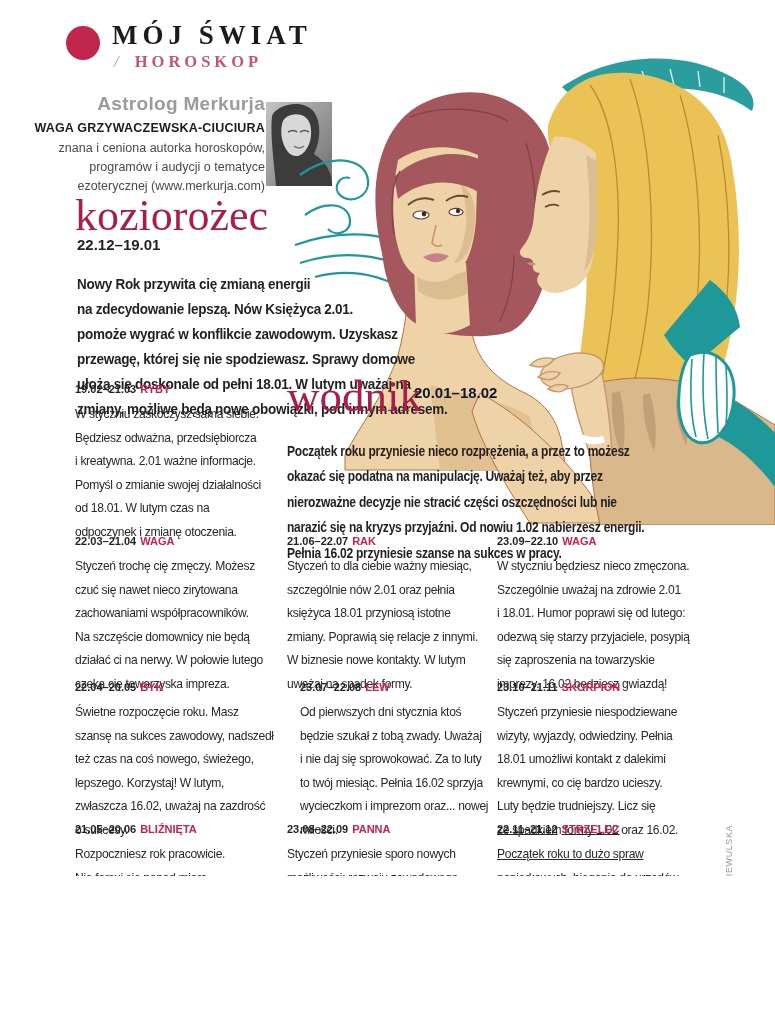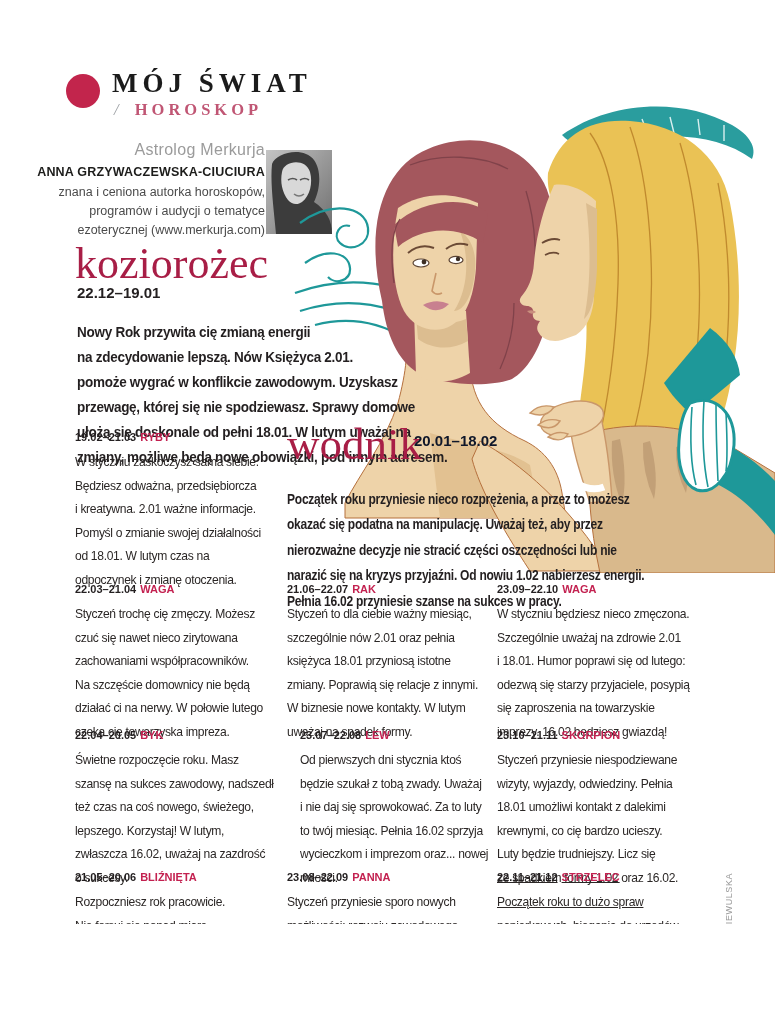--- a/index.html
+++ b/index.html
@@ -1,30 +1,30 @@
 <!DOCTYPE html>
 <html><head>
 <meta charset="utf-8">
 <style>
   html,body{margin:0;padding:0;background:#fff;}
   .page{position:relative;width:775px;height:876px;background:#ffffff;overflow:hidden;
-        font-family:"Liberation Sans",sans-serif;color:#2b2726;margin-top:48px;}
+        font-family:"Liberation Sans",sans-serif;color:#2b2726;}
 
   
   .brand-dot{position:absolute;left:66px;top:26px;width:34px;height:34px;border-radius:50%;background:#c2254c;}
   .section-title{position:absolute;left:112px;top:20px;margin:0;font-family:"Liberation Serif",serif;
         font-size:27px;font-weight:700;letter-spacing:5px;color:#1b1b1b;white-space:nowrap;}
   .section-sub{position:absolute;left:114px;top:52px;font-family:"Liberation Serif",serif;
         font-size:16.5px;letter-spacing:4px;white-space:nowrap;}
   .section-sub .slash{color:#9b9fa3;font-style:italic;margin-right:4px;}
   .section-sub .sub{color:#c05674;font-weight:700;}
 
   
   .author{position:absolute;left:28px;top:93px;width:237px;text-align:right;}
-  .author-title{font-size:16px;color:#9b9b9b;letter-spacing:.3px;}
+  .author-title{font-size:19px;color:#9b9b9b;letter-spacing:.3px;font-weight:bold;}
   .author-name{font-size:12.5px;font-weight:700;color:#1d1d1b;margin-top:6px;letter-spacing:.2px;}
   .author-bio{font-size:12.5px;color:#4a4a4a;line-height:19px;margin-top:4px;white-space:pre-line;}
   .author-photo{position:absolute;left:266px;top:102px;width:66px;height:84px;overflow:hidden;}
 
   
   .illustration{position:absolute;left:290px;top:25px;width:485px;height:500px;}
 
   
   .cap-heading{position:absolute;left:75px;top:190px;margin:0;font-family:"Liberation Serif",serif;
         font-weight:400;font-size:44px;color:#a81e46;letter-spacing:0;}
@@ -68,21 +68,21 @@
 
   <div class="brand-dot"></div>
   <h1 class="section-title">MÓJ ŚWIAT</h1>
   <div class="section-sub">
     <span class="slash">/</span>
     <span class="sub">HOROSKOP</span>
   </div>
 
   <div class="author">
     <div class="author-title">Astrolog Merkurja</div>
-    <div class="author-name">ANNA GRZYWACZEWSKA-CIUCIURA</div>
+    <div class="author-name">WAGA GRZYWACZEWSKA-CIUCIURA</div>
     <div class="author-bio">znana i ceniona autorka horoskopów,
 programów i audycji o tematyce
 ezoterycznej (www.merkurja.com)</div>
   </div>
   <div class="author-photo">
     <svg width="66" height="84" viewBox="0 0 66 84">
       <rect width="66" height="84" fill="#a9a9a9"></rect>
       <rect width="66" height="84" fill="url(#gph)"></rect>
       <defs>
           <linearGradient id="gph" x1="0" y1="0" x2="1" y2="1">

